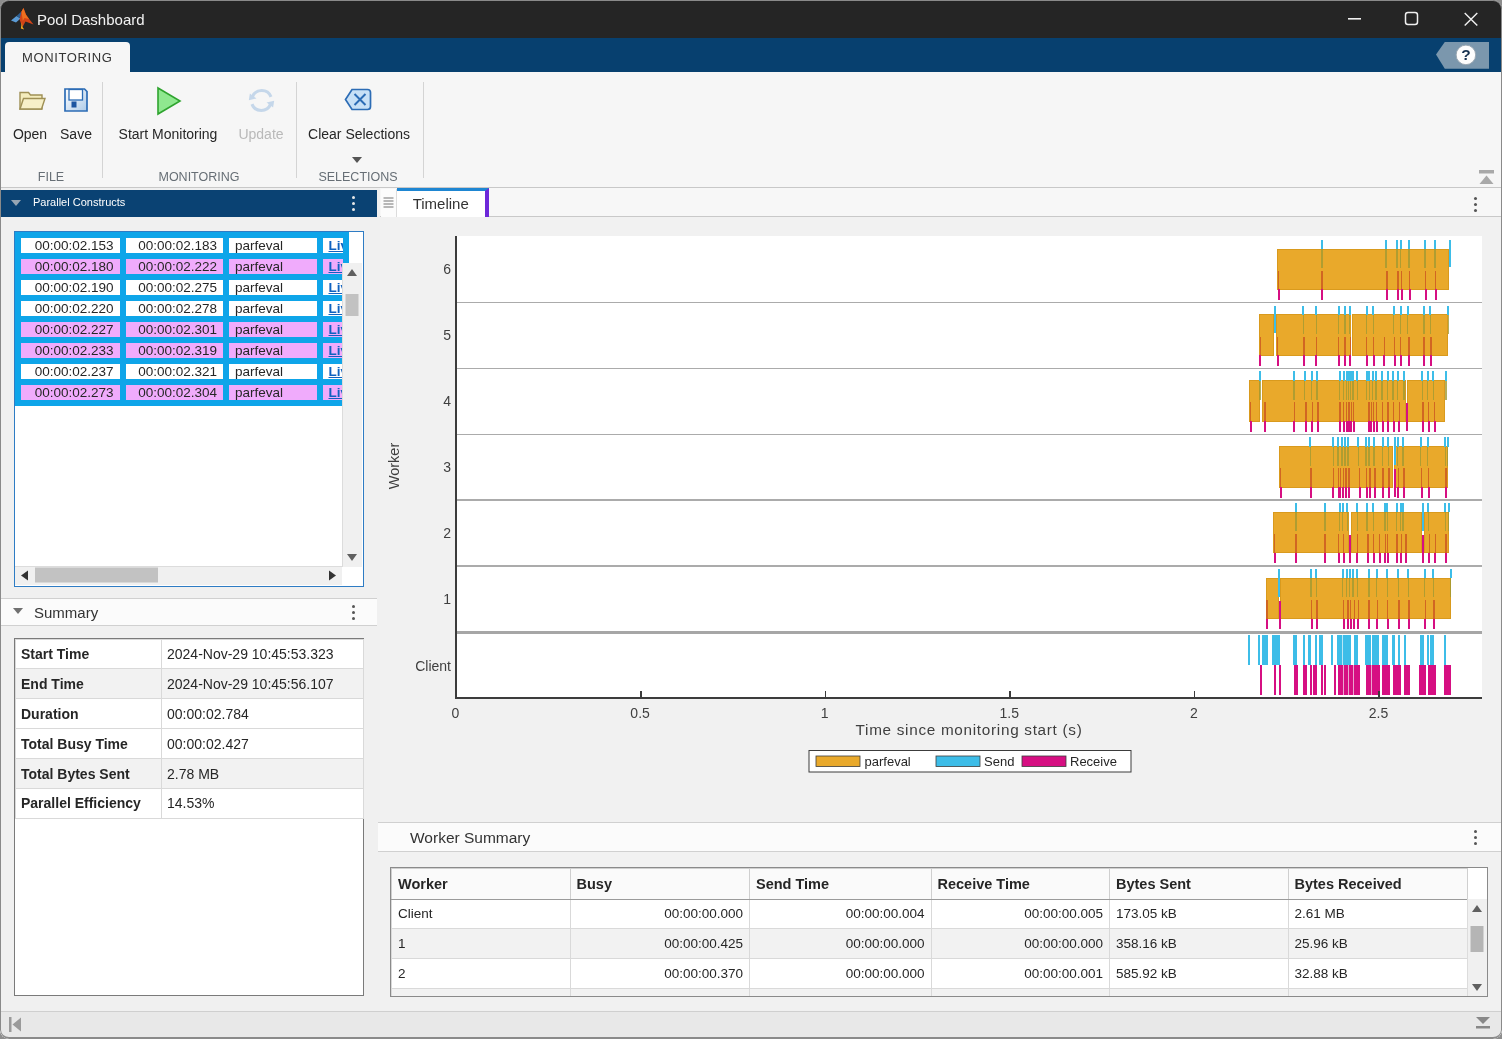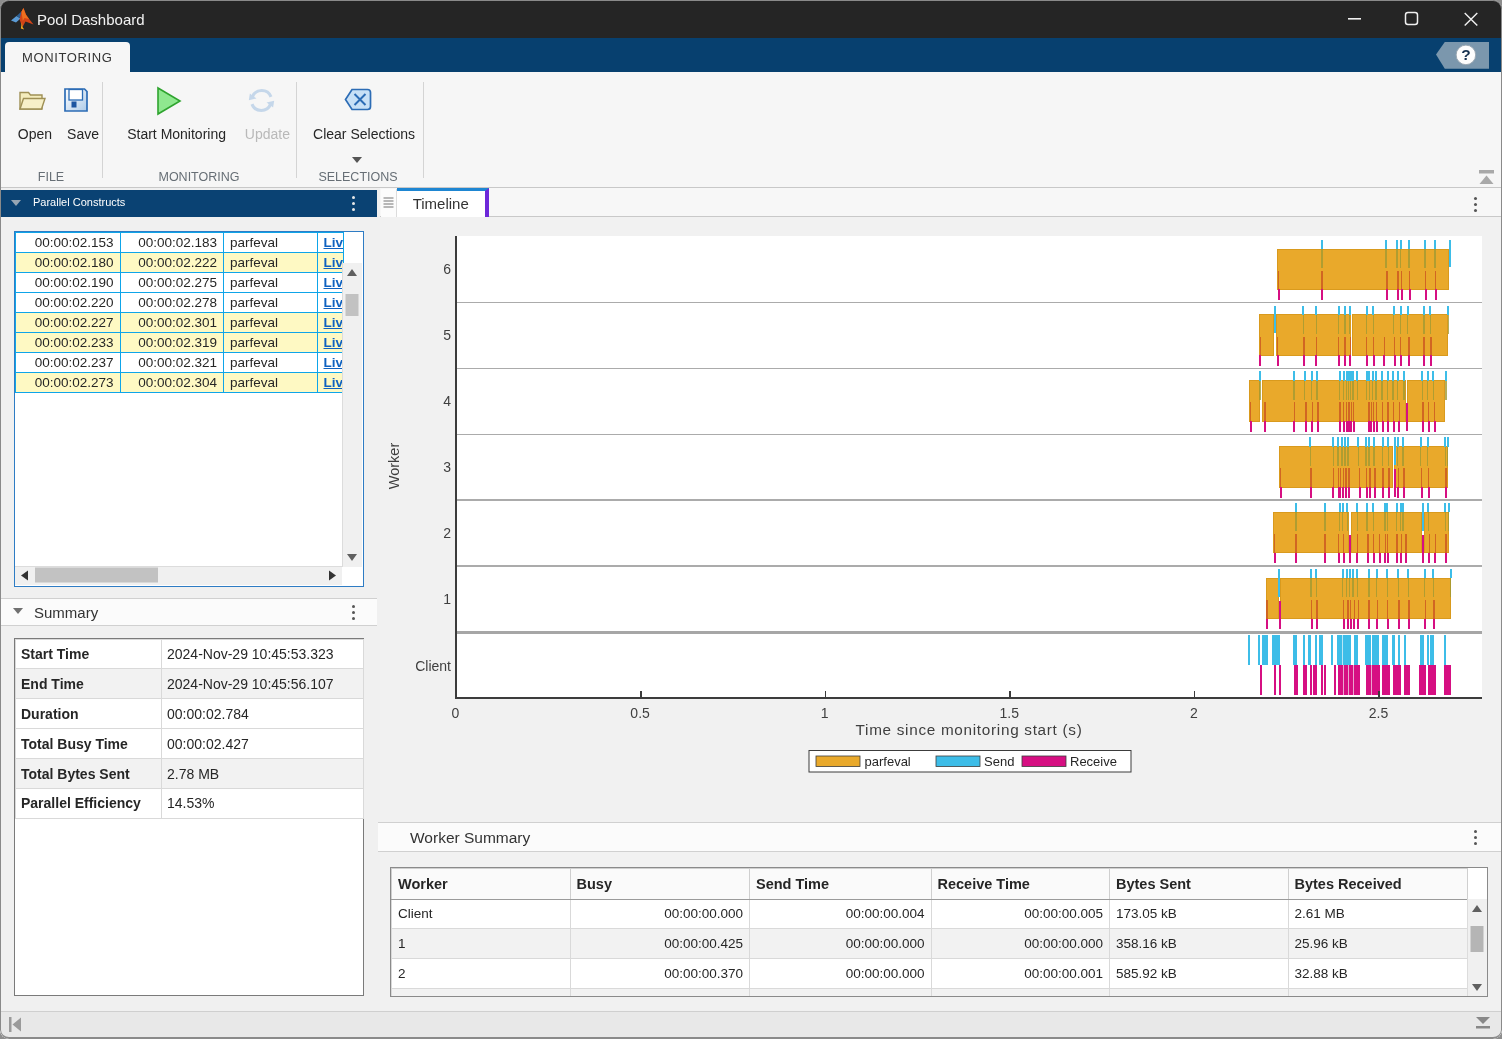--- a/index.html
+++ b/index.html
@@ -4,34 +4,34 @@
 html,body{width:1502px;height:1039px;background:#8d8d8d;font-family:"Liberation Sans",sans-serif}
 #win{position:absolute;left:0;top:0;width:1502px;height:1039px;background:#f0f0f0;overflow:hidden;border-radius:9px 9px 9px 9px}
 .abs{position:absolute}
 #titlebar{left:0;top:0;width:1502px;height:38px;background:#252525;border-radius:9px 9px 0 0}
 #title{left:37px;top:11px;color:#f2f2f2;font-size:15px}
 #ribbon{left:0;top:38px;width:1502px;height:34px;background:#07406f}
 #montab{left:5px;top:41.5px;width:124.5px;height:30.5px;background:#f6f6f6;border-radius:4px 4px 0 0;color:#262626;font-size:13px;letter-spacing:.6px;text-align:center;line-height:32px;color:#333}
 #toolbar{left:0;top:72px;width:1502px;height:115.5px;background:#f6f6f6;border-bottom:1px solid #c8c8c8}
 .sep{top:82px;width:1px;height:96px;background:#d4d4d4}
 .seclab{top:170px;font-size:12.5px;color:#666e75;text-align:center}
-.toollab{top:126px;font-size:14px;color:#262626;text-align:right;white-space:nowrap}
+.toollab{top:126px;font-size:14px;color:#262626;text-align:center;white-space:nowrap}
 .toollab.dis{color:#b9b9b9}
 .ticon{top:86px}
 #lpanel{left:0;top:189px;width:377px;height:821px;background:#f0f0f0}
 #pchead{left:0;top:189.5px;width:377px;height:27px;background:#0a4273;color:#fff;font-size:15px;line-height:27px}
 .tri{width:0;height:0;border-left:5px solid transparent;border-right:5px solid transparent;border-top:6px solid #97a6b4}
 .dot{position:absolute;left:0;width:3px;height:3px;border-radius:50%;background:#e8e8e8}
 .dotsg .dot{background:#555}
 table{border-collapse:collapse;table-layout:fixed}
 #t1{left:13.5px;top:230.5px;width:328.5px;background:#fff;font-size:13.5px;color:#262626}
 #t1wrap{left:13.5px;top:230.5px;width:350px;height:356px;border:1.5px solid #2e7cc4;background:#fff}
 #t1 th{border:1px solid #d9d9d9;font-size:14px;text-align:left;padding:0 5px;height:30px;background:#fff}
-#t1 td{border:1px solid #0ea5e9;padding:0 6px;height:20px;white-space:nowrap;overflow:hidden}
-#t1 tr.alt td{background:#fef9c3}
+#t1 td{border:6px solid #0ea5e9;padding:0 6px;height:20px;white-space:nowrap;overflow:hidden}
+#t1 tr.alt td{background:#f0abfc}
 td.r{text-align:right}
 a.lk{color:#0f62c0;font-weight:bold;text-decoration:underline}
 #sumhead{left:0;top:597.5px;width:377px;height:28.5px;background:#fbfbfb;border-top:1px solid #d0d0d0;border-bottom:1px solid #d0d0d0;color:#333;font-size:15px;line-height:28px}
 #t2wrap{left:14px;top:637.5px;width:350px;height:358px;border:1px solid #7a7a7a;background:#fff}
 #t2{left:0;top:0;width:348px;font-size:14px;color:#262626}
 #t2 td{border:1px solid #d9d9d9;padding:0 5px;height:29.9px;white-space:nowrap;overflow:hidden}
 #t2 tr.alt td{background:#f2f2f2}
 #t2 td.lbl{font-weight:bold;font-size:14px}
 #rpanel{left:380px;top:189px;width:1122px;height:821px;background:#f1f1f1}
 #tabbar{left:380px;top:188px;width:1122px;height:29px;background:#f7f7f7;border-bottom:1px solid #c9c9c9}

